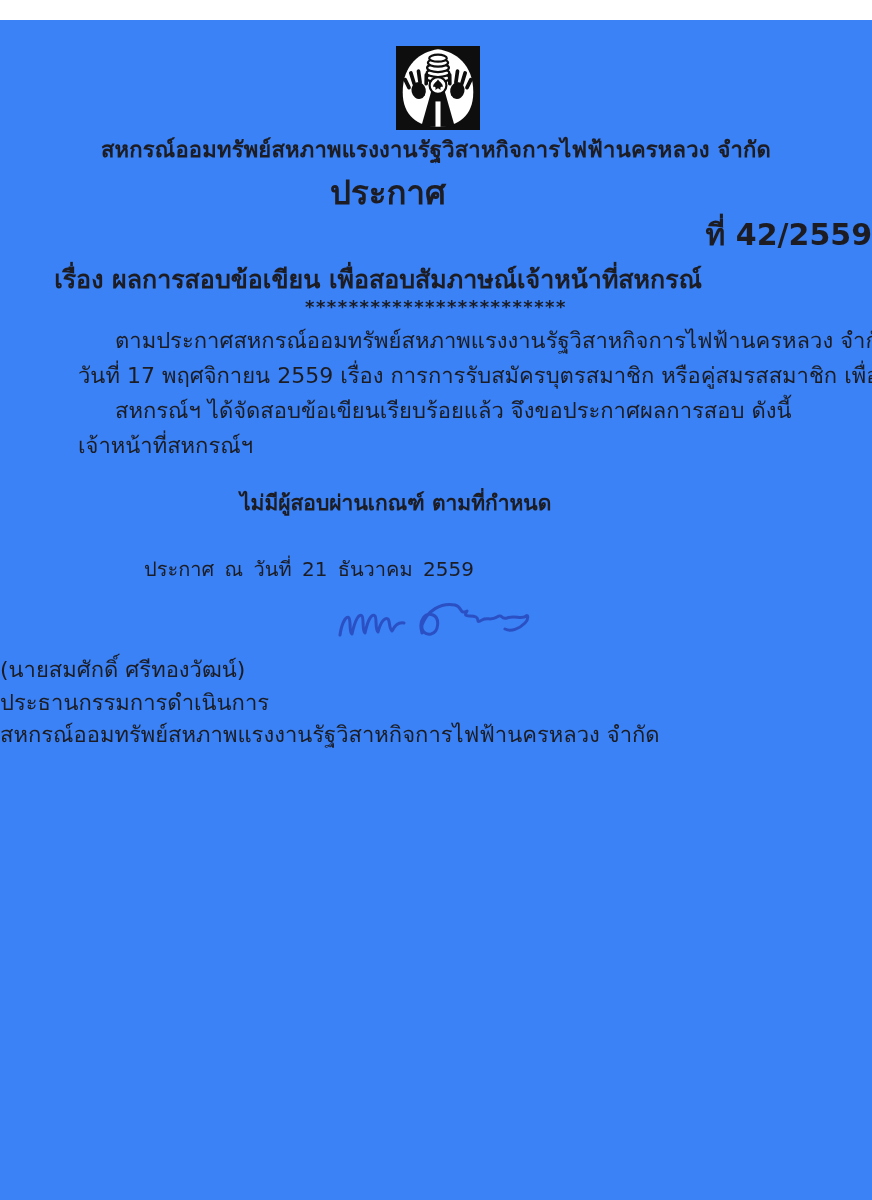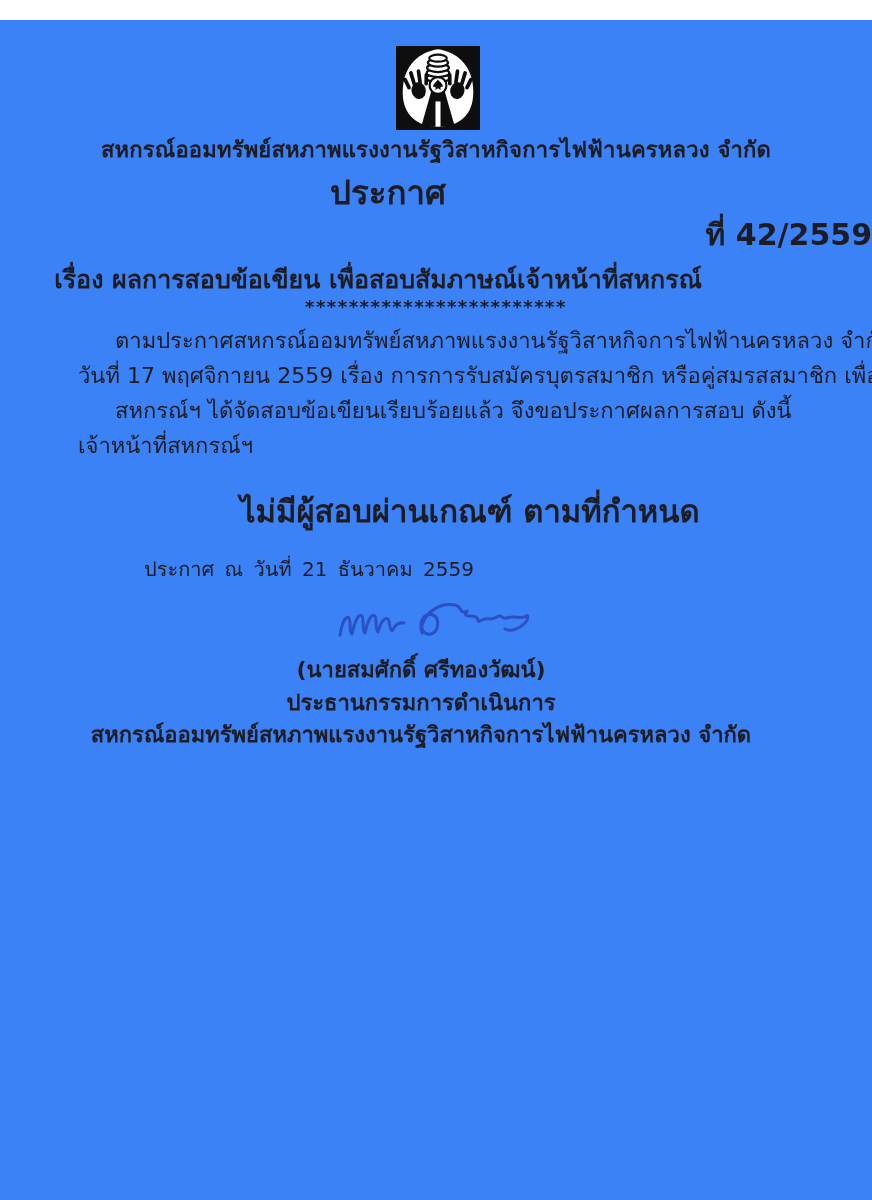--- a/index.html
+++ b/index.html
@@ -17,26 +17,26 @@
     font-size:30px;font-weight:700;}
   .doc-subject{position:absolute;left:0;top:239px;width:756px;text-align:center;
     font-size:25px;font-weight:700;}
   .divider{position:absolute;left:0;top:276px;width:872px;text-align:center;
     font-size:18px;font-weight:700;letter-spacing:1.5px;}
   .body-text{position:absolute;left:78px;top:303px;width:716px;
     font-size:22px;line-height:35px;}
   .body-line{white-space:nowrap;}
   .body-line.indent{padding-left:37px;}
   .result-line{position:absolute;left:240px;top:466px;
-    font-size:31px;font-weight:700;white-space:nowrap;text-align:right;}
+    font-size:21px;font-weight:700;white-space:nowrap;text-align:right;}
   .date-line{position:absolute;left:144px;top:533px;
     font-size:20px;white-space:nowrap;word-spacing:4px;}
   .signature{position:absolute;left:328px;top:569px;width:216px;height:64px;}
-  .signer-block{position:absolute;left:0;top:634px;width:842px;text-align:center;
-    font-size:22px;line-height:32.5px;font-weight:bold;}
+  .signer-block{position:absolute;left:0;top:634px;width:842px;text-align:left;
+    font-size:22px;line-height:32.5px;}
   .signer-block div{margin:0;}
 </style>
 </head>
 <body>
 
 <div class="page">
 
   <div class="logo">
     <svg viewBox="0 0 100 100" width="88" height="84" xmlns="http://www.w3.org/2000/svg">
       <rect x="0" y="0" width="100" height="100" fill="#0e0e0e"></rect>

